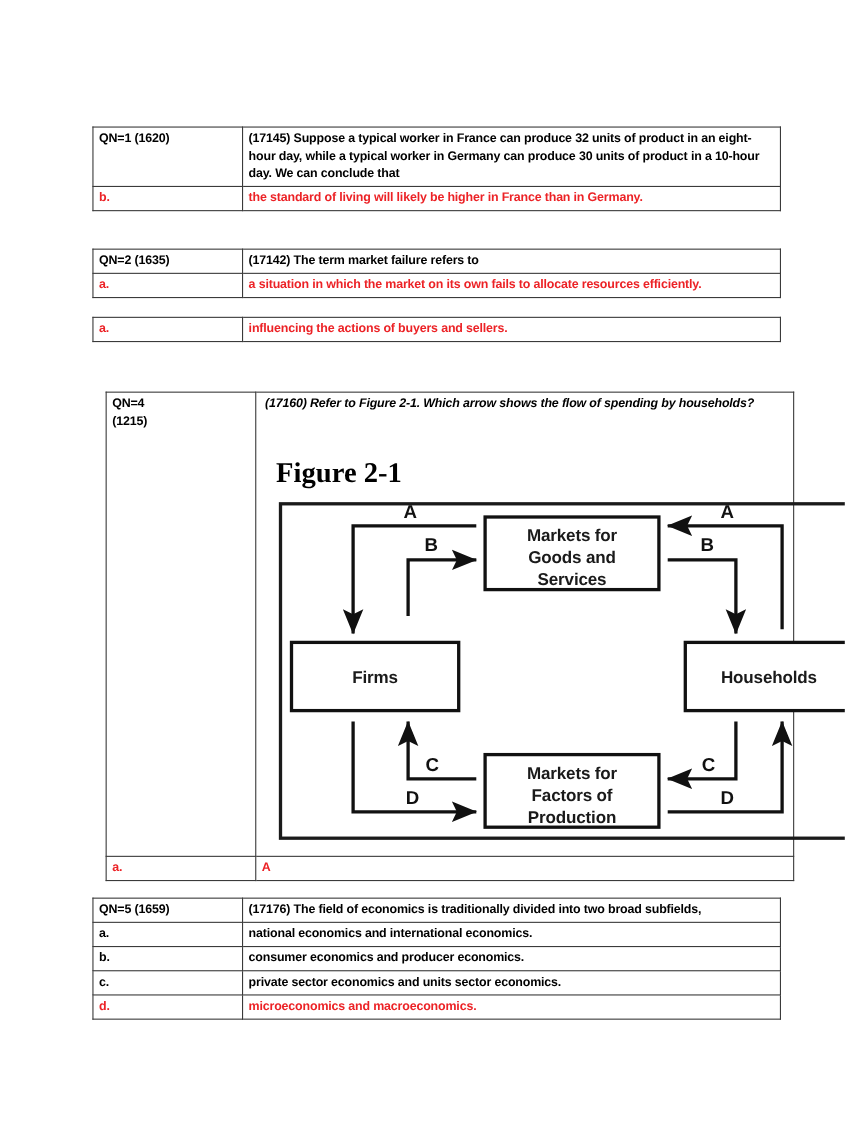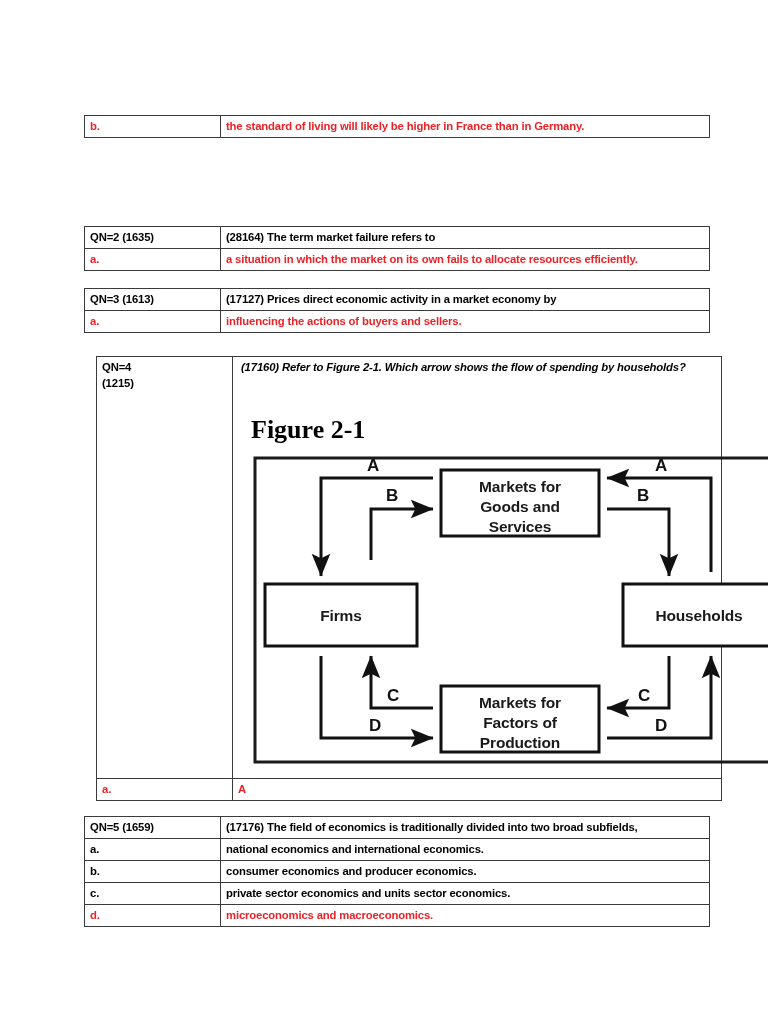--- a/index.html
+++ b/index.html
@@ -94,46 +94,46 @@
     fill: #111111;
   }
 </style>
 </head>
 <body>
 
 <div class="page">
 
   <table class="qtable" style="top:115px;">
     <tbody>
+        <tr>
+      <td class="col-label">QN=1 (1620)</td>
+      <td>(17145) Suppose a typical worker in France can produce 32 units of product in an eight-hour day, while a typical worker in Germany can produce 30 units of product in a 10-hour day. We can conclude that</td>
+    </tr>
     <tr>
       <td class="col-label answer-red">b.</td>
       <td class="answer-red">the standard of living will likely be higher in France than in Germany.</td>
     </tr>
   </tbody>
     </table>
 
   <table class="qtable" style="top:226px;padding-left:24px;">
     <tbody>
         <tr>
       <td class="col-label">QN=2 (1635)</td>
-      <td>(28164) The term market failure refers to</td>
+      <td>(17142) The term market failure refers to</td>
     </tr>
     <tr>
       <td class="col-label answer-red">a.</td>
       <td class="answer-red">a situation in which the market on its own fails to allocate resources efficiently.</td>
     </tr>
   </tbody>
     </table>
 
   <table class="qtable" style="top:288px;">
     <tbody>
-        <tr>
-      <td class="col-label">QN=3 (1613)</td>
-      <td>(17127) Prices direct economic activity in a market economy by</td>
-    </tr>
     <tr>
       <td class="col-label answer-red">a.</td>
       <td class="answer-red">influencing the actions of buyers and sellers.</td>
     </tr>
   </tbody>
     </table>
 
   <table class="qtable" id="qn4-table" style="top:356px;">
     <tbody>
         <tr>

